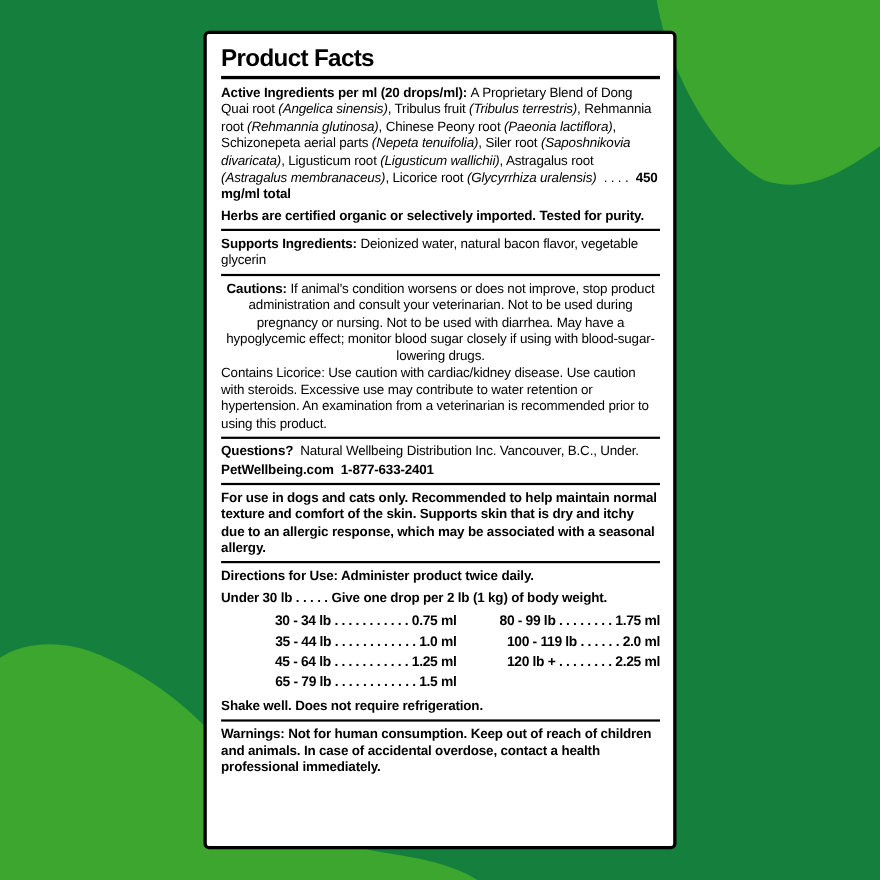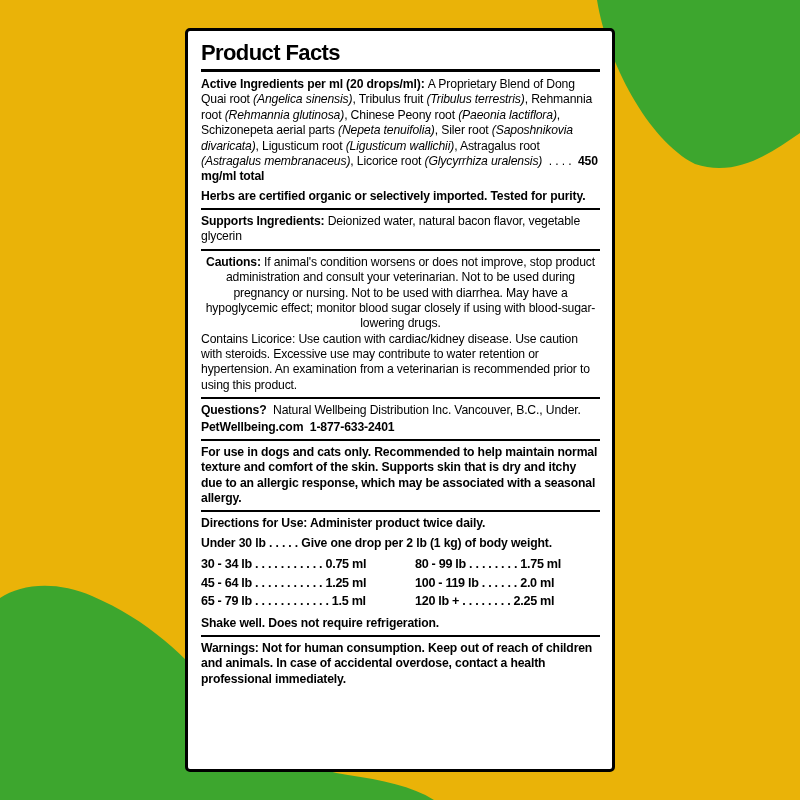--- a/index.html
+++ b/index.html
@@ -1,34 +1,34 @@
 <!DOCTYPE html>
 <html><head>
 <meta charset="utf-8">
 <style>
   html,body{margin:0;padding:0;background:#ffffff;}
-  #page{position:relative;width:800px;height:800px;background:#eab308;overflow:hidden;
+  #page{position:relative;width:800px;height:800px;background:#15803d;overflow:hidden;
         font-family:"Liberation Sans", sans-serif;color:#000;}
   #bg-decor{position:absolute;left:0;top:0;width:800px;height:800px;display:block;}
   .label-box{position:absolute;left:185px;top:28px;width:430px;height:744px;box-sizing:border-box;
              background:#ffffff;border:3px solid #000;border-radius:5px;
              padding:7px 12px 8px 13px;overflow:hidden;}
   .pf-title{margin:2px 0 3px;font-size:22px;font-weight:bold;letter-spacing:-0.6px;}
   .rule{height:0;border-top:2px solid #000;margin:4px 0;}
   .rule.thick{border-top-width:3px;margin:2px 0 5px;}
   .label-box p{margin:4px 0;font-size:12.2px;line-height:1.26;letter-spacing:-0.15px;}
   .b{font-weight:bold;}
   .i{font-style:italic;}
   .bold-p{font-weight:bold;}
   .one-line{white-space:nowrap;letter-spacing:-0.35px;}
   .big{font-size:14.8px;font-weight:bold;line-height:1.27;letter-spacing:-0.25px;}
   .dir-line{font-size:12.8px;font-weight:bold;letter-spacing:-0.3px;}
   .dose{display:flex;font-weight:bold;font-size:12.6px;letter-spacing:-0.3px;margin:3px 0 5px;}
   .dose .col{white-space:nowrap;}
-  .dose .col > div{line-height:18.5px;}
+  .dose .col > div{line-height:18.5px;text-align:right;}
   .dose .col-left{width:214px;flex:none;}
   .dose .col-right{flex:1;}
 </style>
 </head>
 <body>
 
 <div id="page">
 
   <svg id="bg-decor" viewBox="0 0 800 800" xmlns="http://www.w3.org/2000/svg" aria-hidden="true">
     <path d="M 597 0 C 607 62 648 140 695 164 C 737 178 772 152 800 133 L 800 0 Z" fill="#3DA62E"></path>
@@ -58,20 +58,21 @@
 
     <p class="big">For use in dogs and cats only. Recommended to help maintain normal texture and comfort of the skin. Supports skin that is dry and itchy due to an allergic response, which may be associated with a seasonal allergy.</p>
     <div class="rule"></div>
 
     <p class="dir-line">Directions for Use: Administer product twice daily.</p>
     <p class="dir-line one-line">Under 30 lb . . . . . Give one drop per 2 lb (1 kg) of body weight.</p>
 
     <div class="dose">
       <div class="col col-left">
         <div>30 - 34 lb  . . . . . . . . . . .  0.75 ml</div>
+        <div>35 - 44 lb  . . . . . . . . . . . .  1.0 ml</div>
         <div>45 - 64 lb  . . . . . . . . . . .  1.25 ml</div>
         <div>65 - 79 lb  . . . . . . . . . . . .  1.5 ml</div>
       </div>
       <div class="col col-right">
         <div>80 - 99 lb . . . . . . . . 1.75 ml</div>
         <div>100 - 119 lb  . . . . . . 2.0 ml</div>
         <div>120 lb +  . . . . . . . . 2.25 ml</div>
       </div>
     </div>
 

